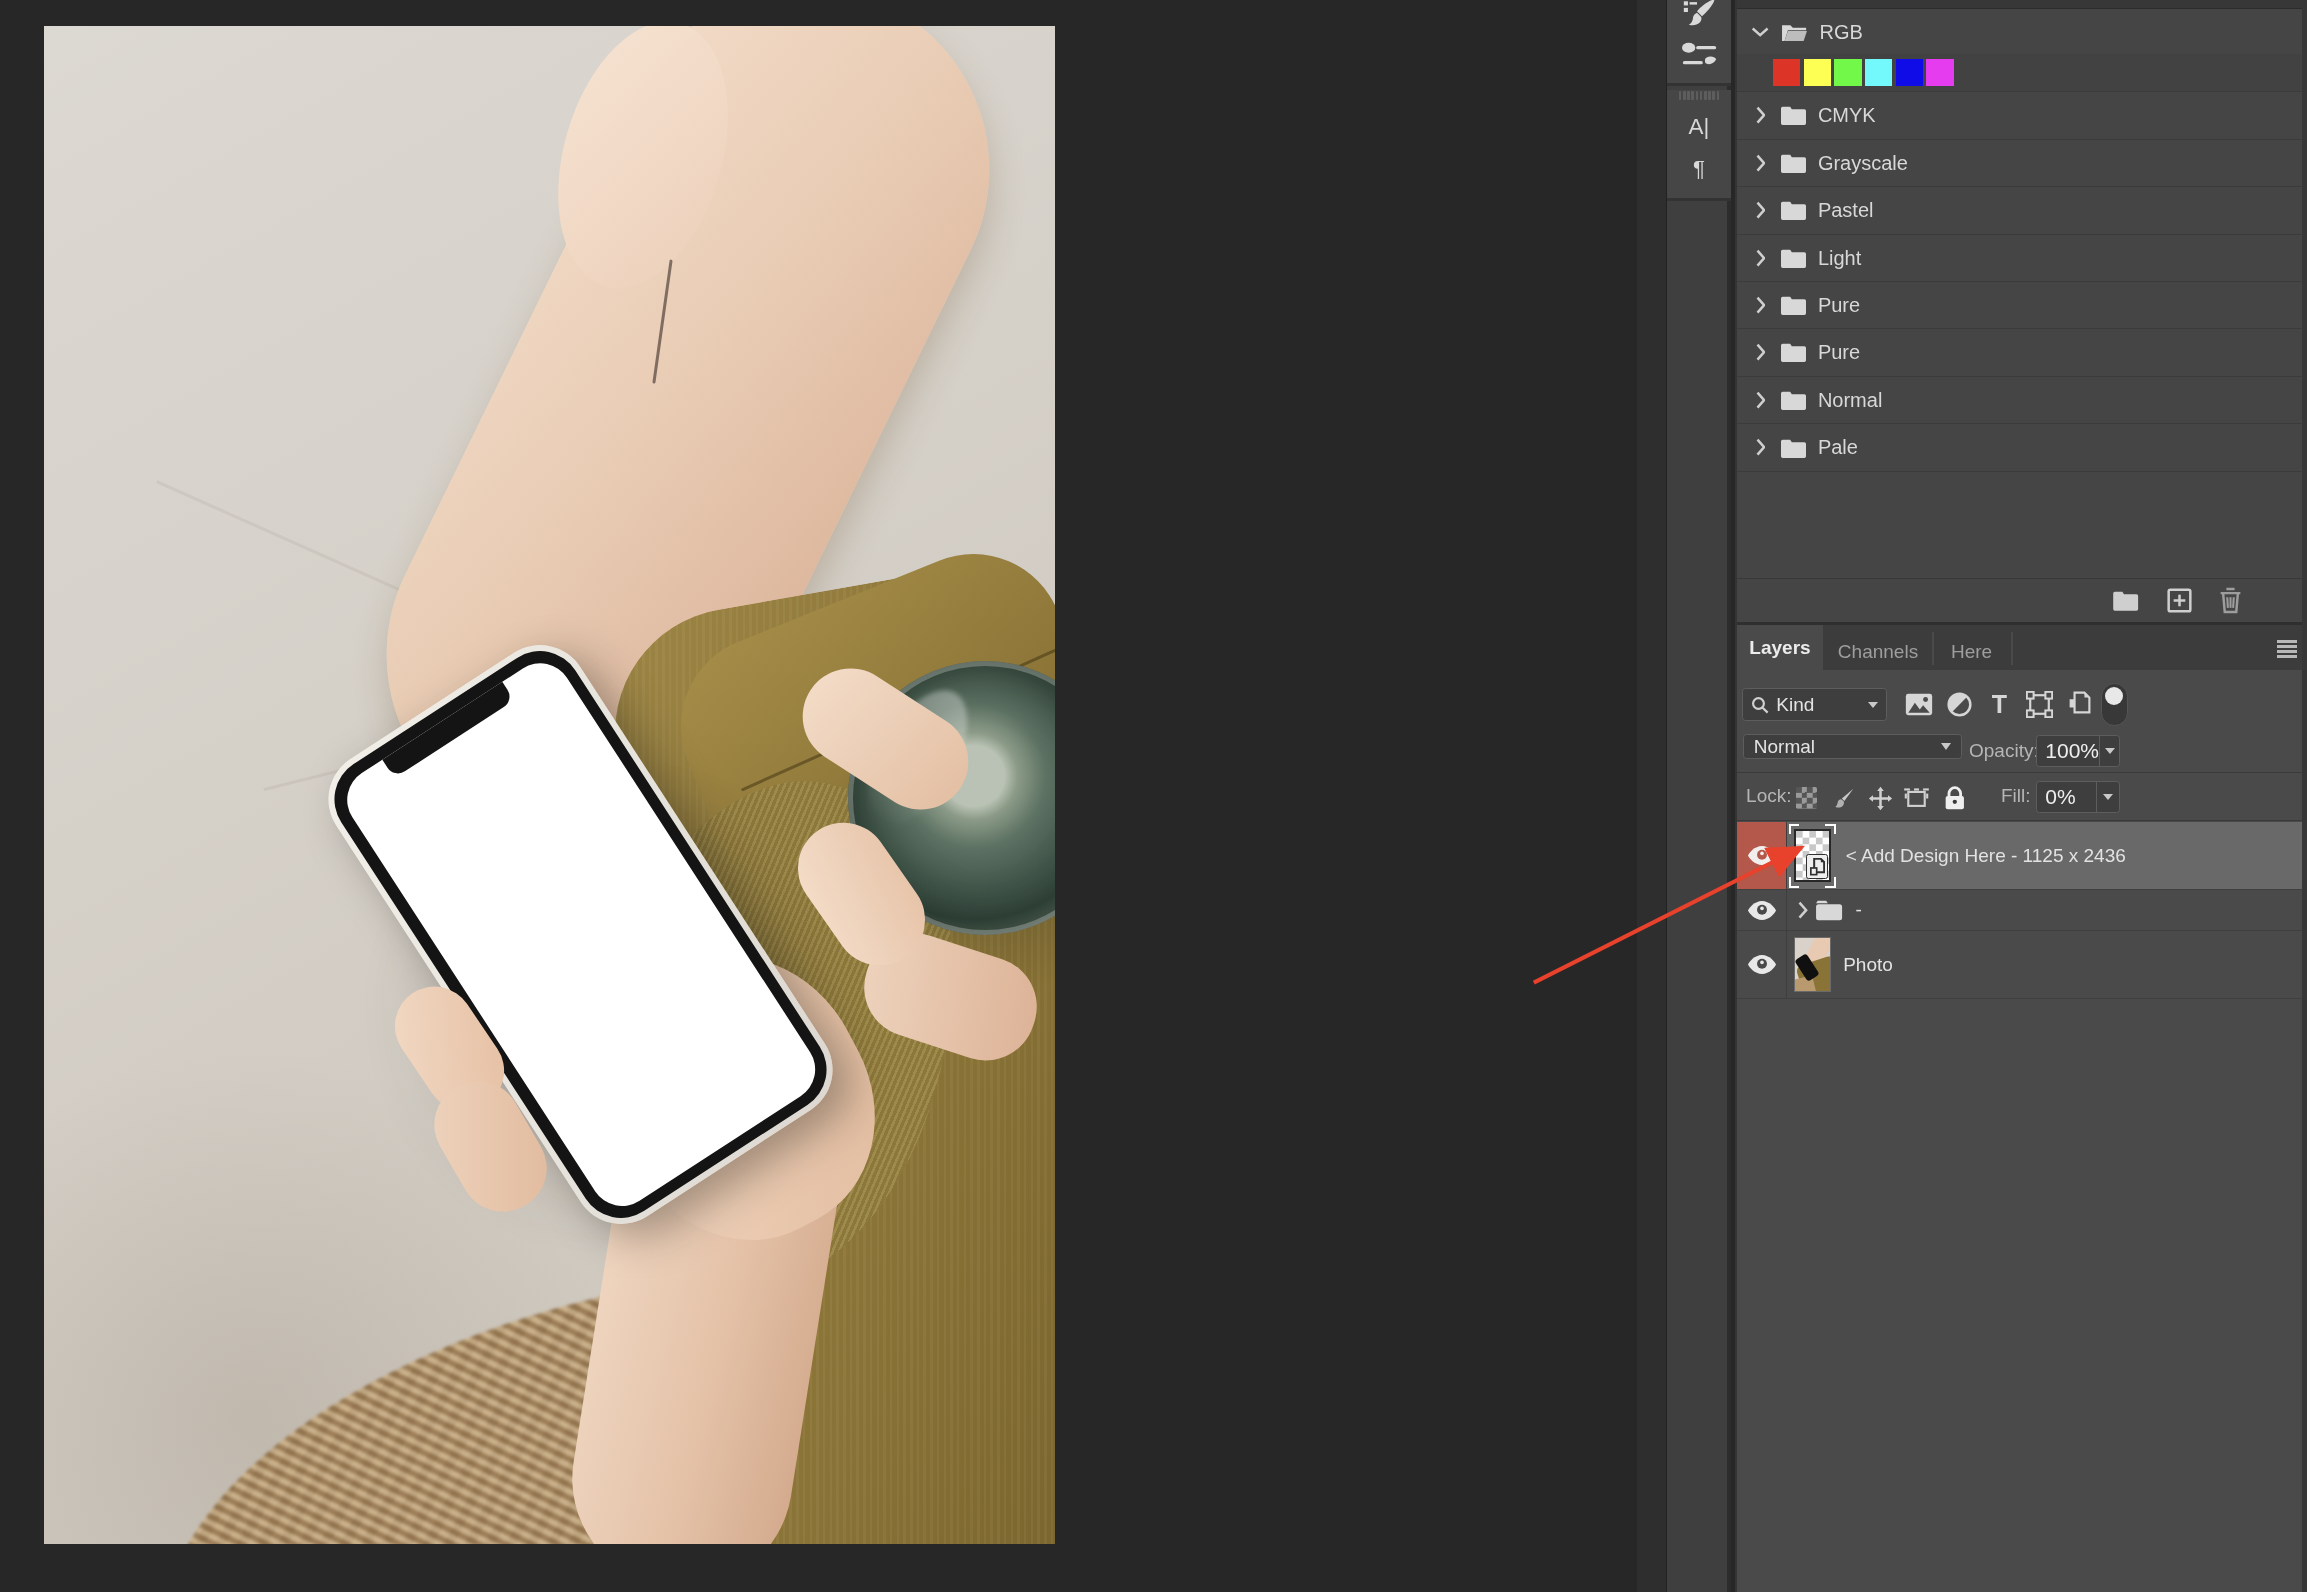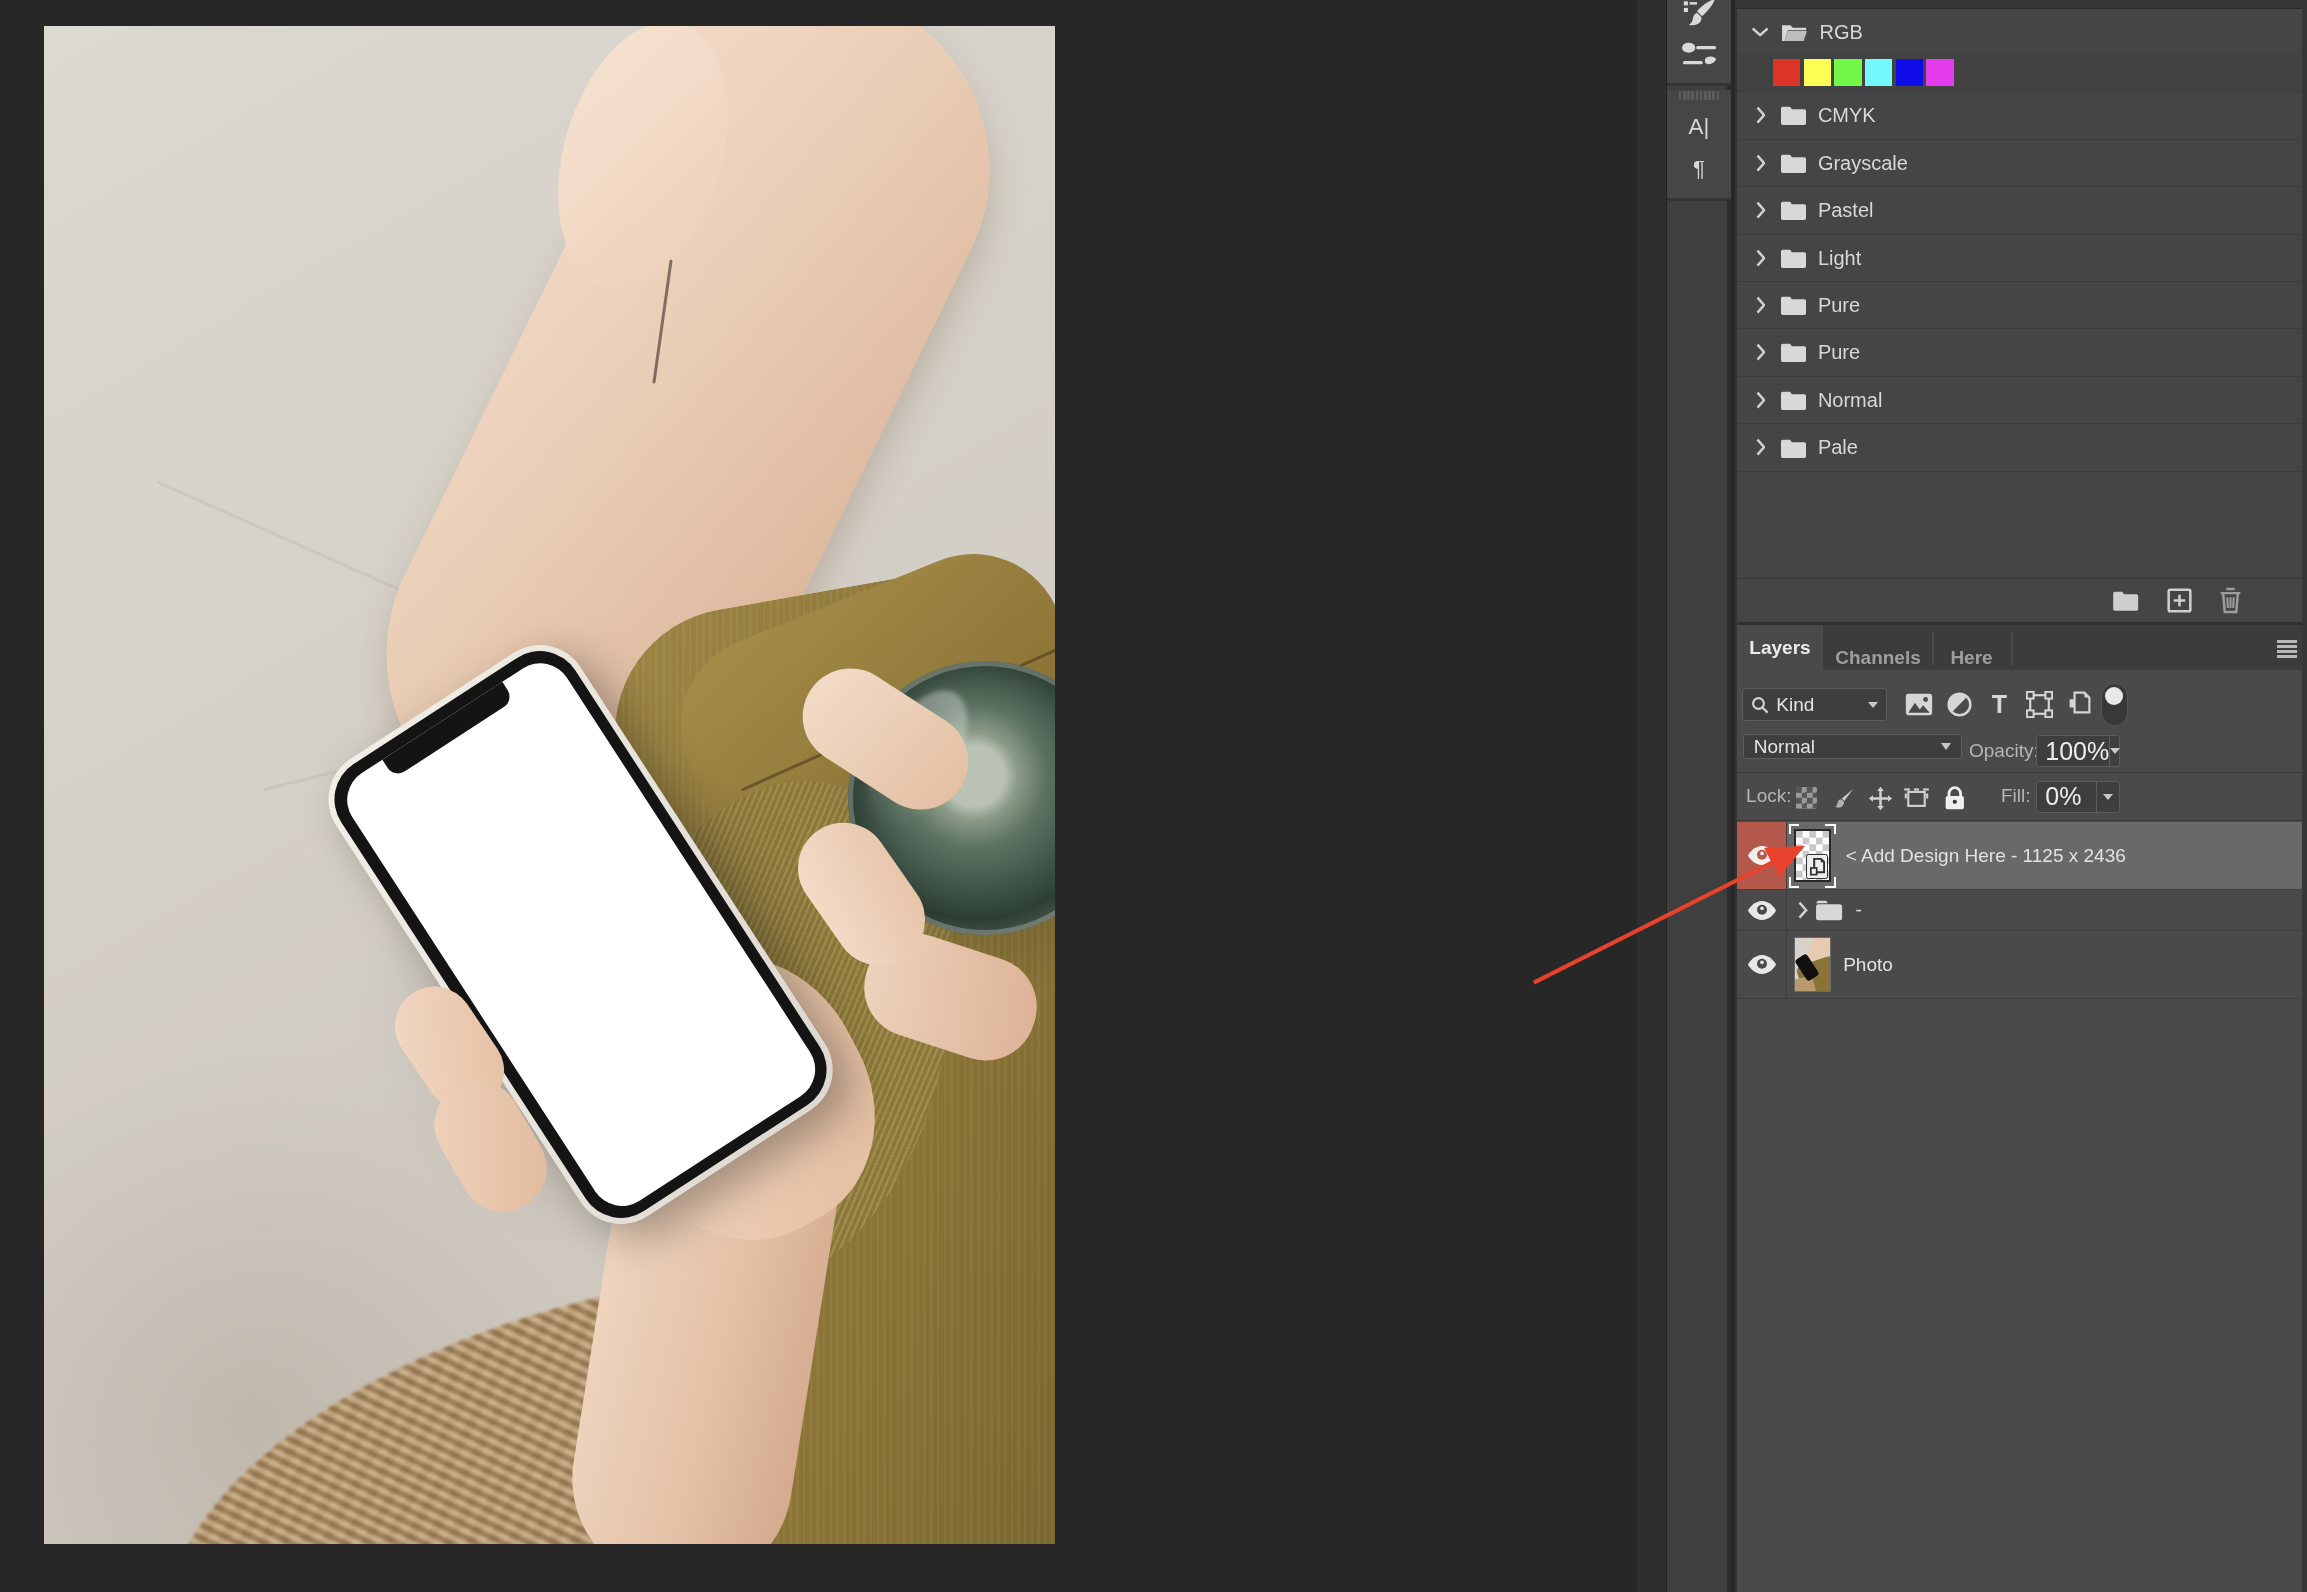--- a/index.html
+++ b/index.html
@@ -74,21 +74,21 @@
   .chev{stroke:#cfcfcf;stroke-width:3;fill:none;}
   .sw-swatchrow{left:0;top:54px;width:572px;height:37px;display:flex;align-items:center;background:rgba(0,0,0,.04);}
   .swatch{width:27.4px;height:27.4px;margin-right:3.3px;}
   .sw-spacer-line{left:0;top:471px;width:572px;height:0.8px;background:rgba(0,0,0,.14);}
   .sw-toolbar{left:0;top:578px;width:572px;height:44px;border-top:0.8px solid #383838;display:flex;align-items:center;justify-content:flex-end;gap:27px;padding-right:67px;}
 
   
   .layerspanel{position:absolute;left:0;top:622px;width:572px;height:971px;background:#4a4a4a;border-top:3.3px solid #2f2f2f;}
   .tabbar{left:0;top:0;width:572px;height:45px;background:#3c3c3c;}
   .tab-active{left:0;top:0;width:86px;height:45px;background:#4a4a4a;display:flex;align-items:center;justify-content:center;color:#ececec;font-size:19px;font-weight:700;}
-  .tab{top:10px;height:45px;display:flex;align-items:center;justify-content:center;color:#9e9e9e;font-size:19px;font-weight:700;}
+  .tab{top:4px;height:45px;display:flex;align-items:center;justify-content:center;color:#9e9e9e;font-size:19px;font-weight:400;}
   .tab-ch{left:86px;width:110px;}
   .tab-pa{left:195px;width:79px;}
   .tabdiv{top:6.7px;width:1.7px;height:33px;background:#4a4a4a;}
   .hamb{left:540px;top:15px;width:20px;display:flex;flex-direction:column;gap:2.5px;}
   .hamb i{height:2.5px;background:#b8b8b8;}
 
   .filter-row{left:0;top:45px;width:572px;height:55px;}
   .combo{background:#3e3e3e;border:1.7px solid #5d5d5d;border-radius:3.3px;display:flex;align-items:center;color:#e4e4e4;font-size:19px;}
   .kindbox{left:5px;top:18.3px;width:145px;height:33px;padding:0 8.3px;justify-content:flex-end;}
   .combo .cv{flex:1;}
@@ -96,21 +96,21 @@
   .chev-dn.small{border-left-width:5px;border-right-width:5px;border-top-width:6.7px;}
   .f-ic{top:18.3px;width:33px;height:33px;display:flex;align-items:center;justify-content:center;color:#d6d6d6;}
   .t-glyph{font-size:25px;font-weight:700;color:#d6d6d6;}
   .togglepill{left:364px;top:13.3px;width:27px;height:43px;border-radius:13.3px;background:#383838;border:1.7px solid #555;}
   .togglepill i{position:absolute;left:2.5px;top:2.5px;width:18.3px;height:18.3px;border-radius:50%;background:#e8e8e8;}
 
   .blend-row{left:0;top:100px;width:572px;height:48px;border-bottom:1.7px solid #3a3a3a;}
   .blendbox{left:5.8px;top:9.1px;width:219px;height:25px;padding:0 10px;}
   .plabel{color:#b5b5b5;font-size:19px;}
   .valbox{top:10px;width:84px;height:32px;background:#3e3e3e;border:1.7px solid #5d5d5d;border-radius:3.3px;display:flex;align-items:center;}
-  .valbox .vv{flex:1;padding-left:8.3px;color:#efefef;font-size:25px;}
+  .valbox .vv{flex:1;padding-left:8.3px;color:#efefef;font-size:21px;}
   .valbox .vc{width:23px;height:100%;border-left:1.7px solid #5d5d5d;display:flex;align-items:center;justify-content:center;}
   .op-label{left:232px;top:15px;}
   .op-box{left:299px;}
   .lock-row{left:0;top:150px;width:572px;height:46px;border-bottom:1.7px solid #3a3a3a;}
   .lk-label{left:9.1px;top:10px;}
   .lk-ic{top:6.7px;width:33px;height:33px;display:flex;align-items:center;justify-content:center;}
   .checker4{width:21.6px;height:21.6px;background:conic-gradient(#9a9a9a 90deg,#565656 0 180deg,#9a9a9a 0 270deg,#565656 0) 0 0/10.8px 10.8px;border-radius:1.7px;}
   .fill-label{left:264px;top:10px;text-align:right;}
   .fill-box{left:299px;top:5.8px;}
 

